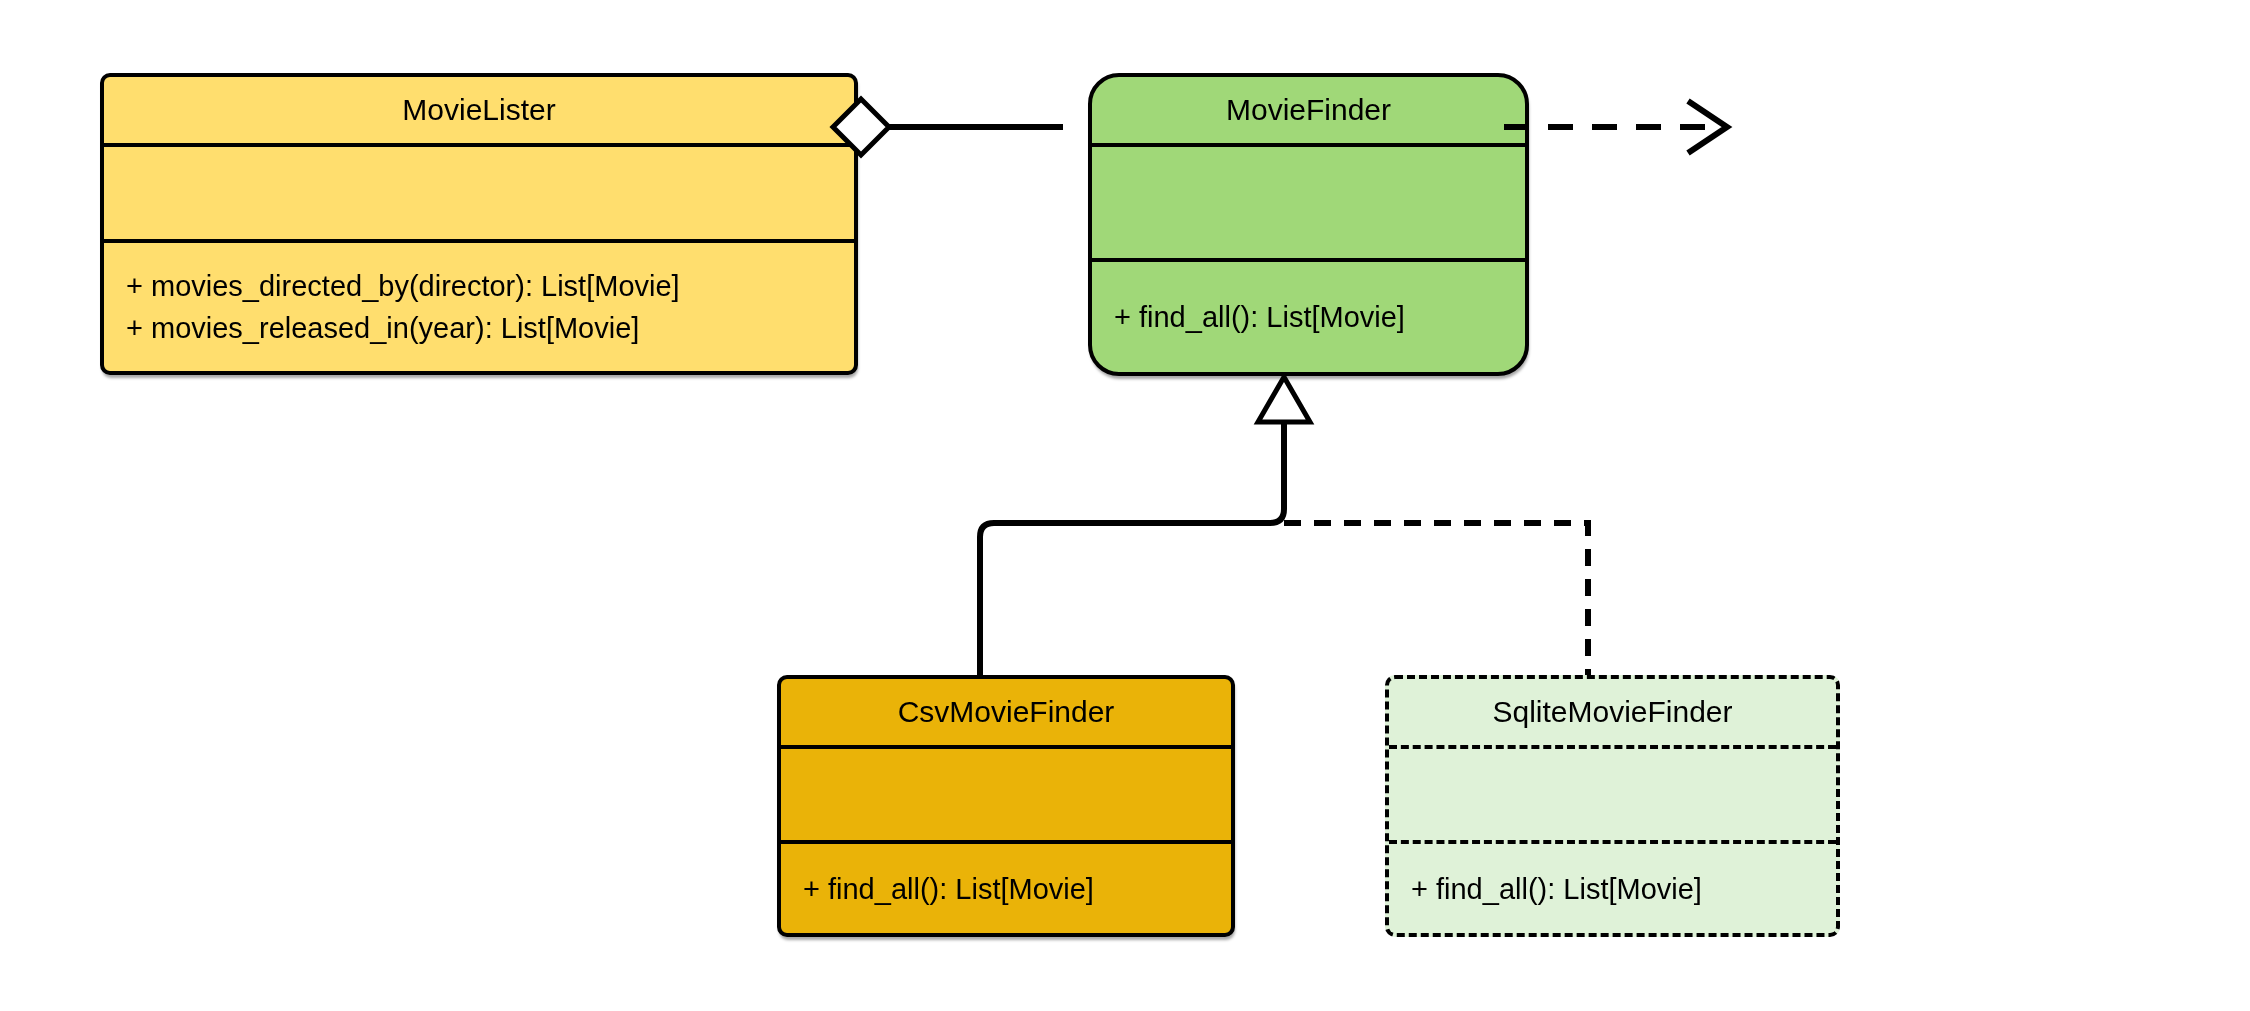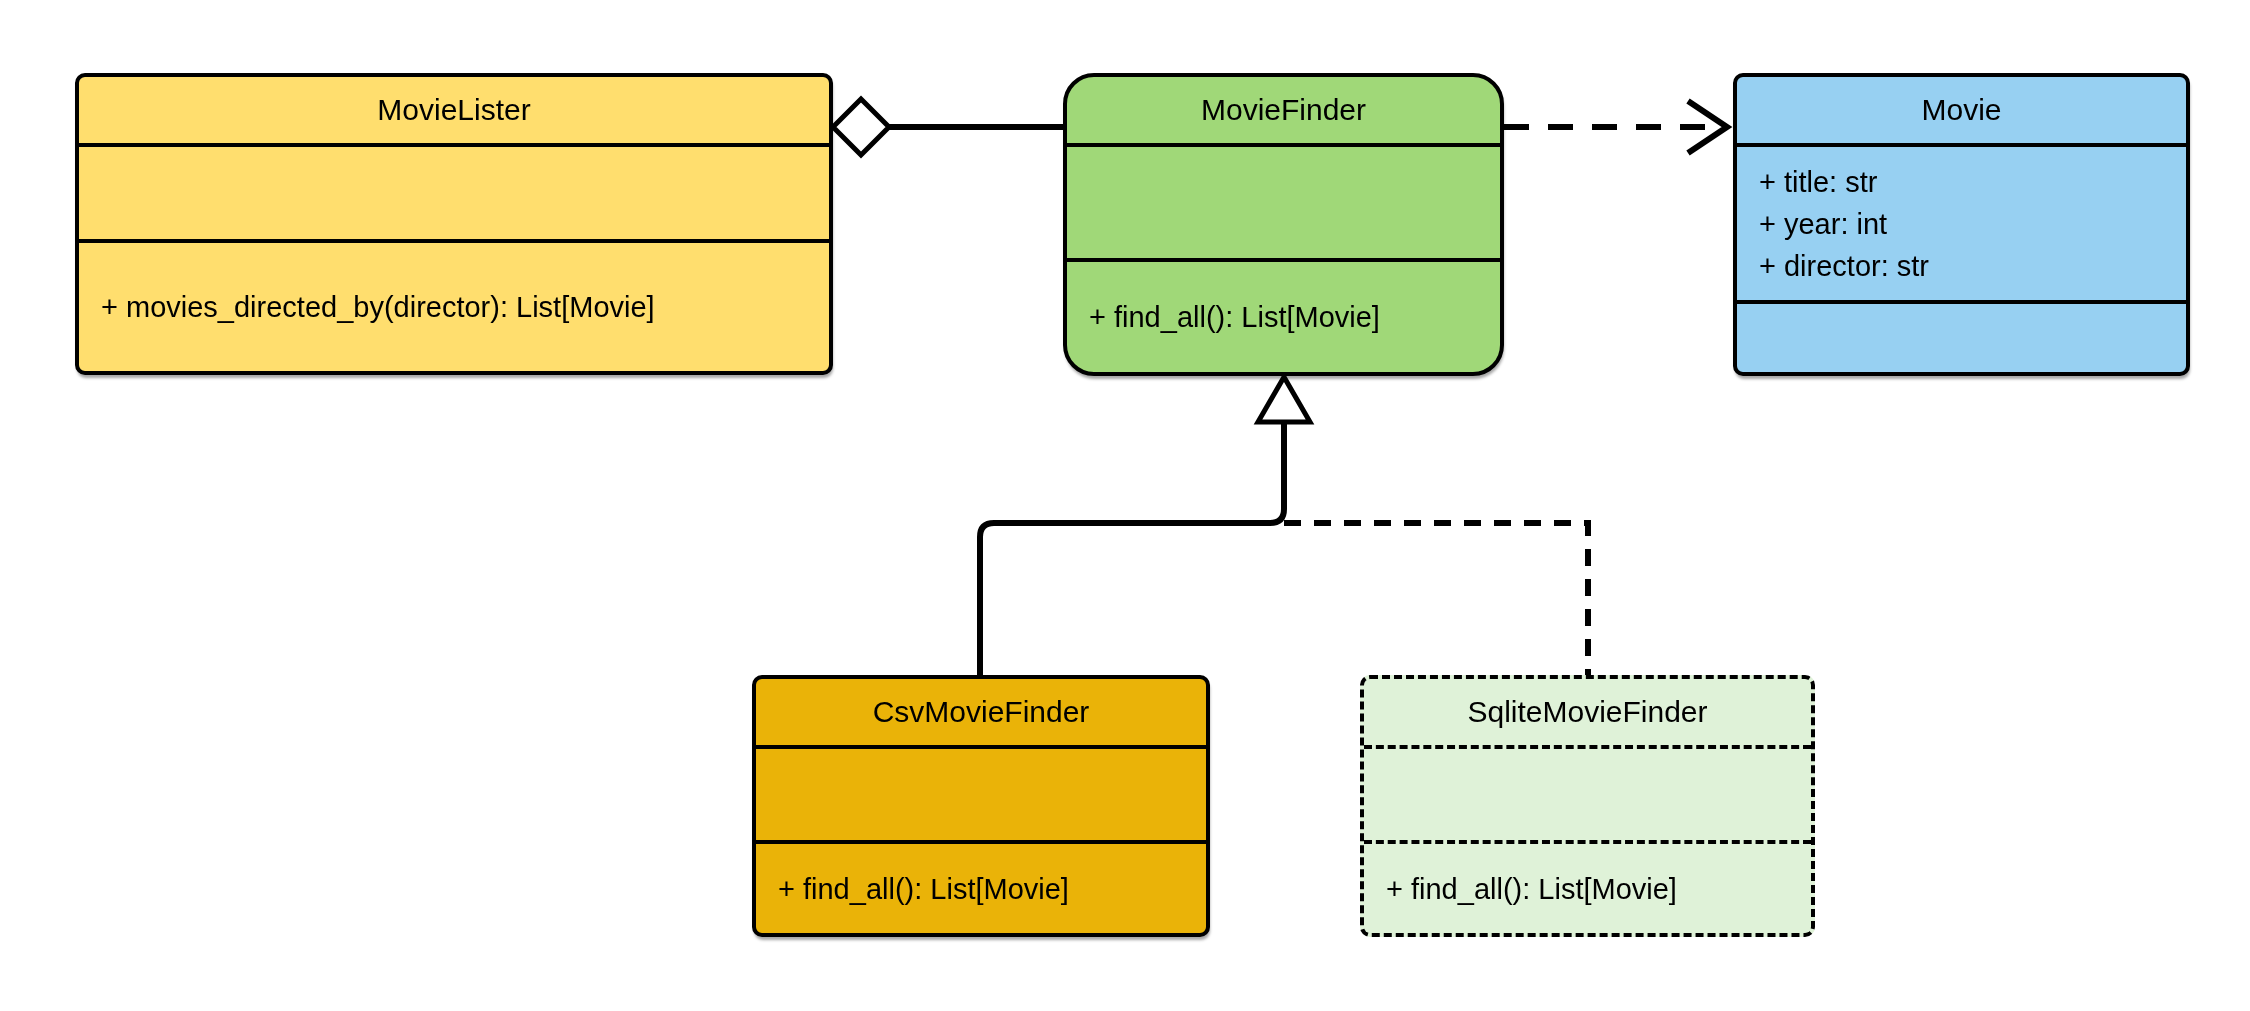--- a/index.html
+++ b/index.html
@@ -15,20 +15,21 @@
 
   .uml-class {
     position: absolute;
     box-sizing: border-box;
     border: 4px solid #000000;
     border-radius: 10px;
     display: flex;
     flex-direction: column;
     box-shadow: 1px 4px 3px -1px rgba(0,0,0,0.35);
     color: #000000;
+    margin-left: 25px;
   }
   .uml-class.dashed { border-style: dashed; box-shadow: none; }
 
   .sec { box-sizing: border-box; }
   .sec-title {
     height: 70px;
     border-bottom: 4px solid #000000;
     display: flex;
     align-items: center;
     justify-content: center;
@@ -63,40 +64,32 @@
 </head>
 <body>
 
 <div class="canvas" style="background-color: rgb(255, 255, 255);">
 
   <div class="uml-class" style="left: 75px; top: 73px; width: 758px; height: 302px; background-color: rgb(255, 222, 110);">
     <div class="sec sec-title">MovieLister</div>
     <div class="sec sec-attrs" style="height:96px;"></div>
     <div class="sec sec-methods">
       <div class="member">+ movies_directed_by(director): List[Movie]</div>
+      <div class="member">+ movies_released_in(year): List[Movie]</div>
     </div>
   </div>
 
   <div class="uml-class" style="left: 1063px; top: 73px; width: 441px; height: 303px; background-color: rgb(160, 216, 120); border-radius: 31px;">
     <div class="sec sec-title">MovieFinder</div>
     <div class="sec sec-attrs" style="height:115px;"></div>
     <div class="sec sec-methods">
       <div class="member">+ find_all(): List[Movie]</div>
     </div>
   </div>
 
-  <div class="uml-class" style="left: 1733px; top: 73px; width: 457px; height: 303px; background-color: rgb(151, 208, 242);">
-    <div class="sec sec-title">Movie</div>
-    <div class="sec sec-attrs" style="height:157px;">
-      <div class="member">+ title: str</div>
-      <div class="member">+ year: int</div>
-      <div class="member">+ director: str</div>
-    </div>
-    <div class="sec sec-methods"></div>
-  </div>
 
   <div class="uml-class" style="left: 752px; top: 675px; width: 458px; height: 262px; background-color: #eab308;">
     <div class="sec sec-title">CsvMovieFinder</div>
     <div class="sec sec-attrs" style="height:95px;"></div>
     <div class="sec sec-methods">
       <div class="member">+ find_all(): List[Movie]</div>
     </div>
   </div>
 
   <div class="uml-class dashed" style="left: 1360px; top: 675px; width: 455px; height: 262px; background-color: rgb(223, 242, 216);">

